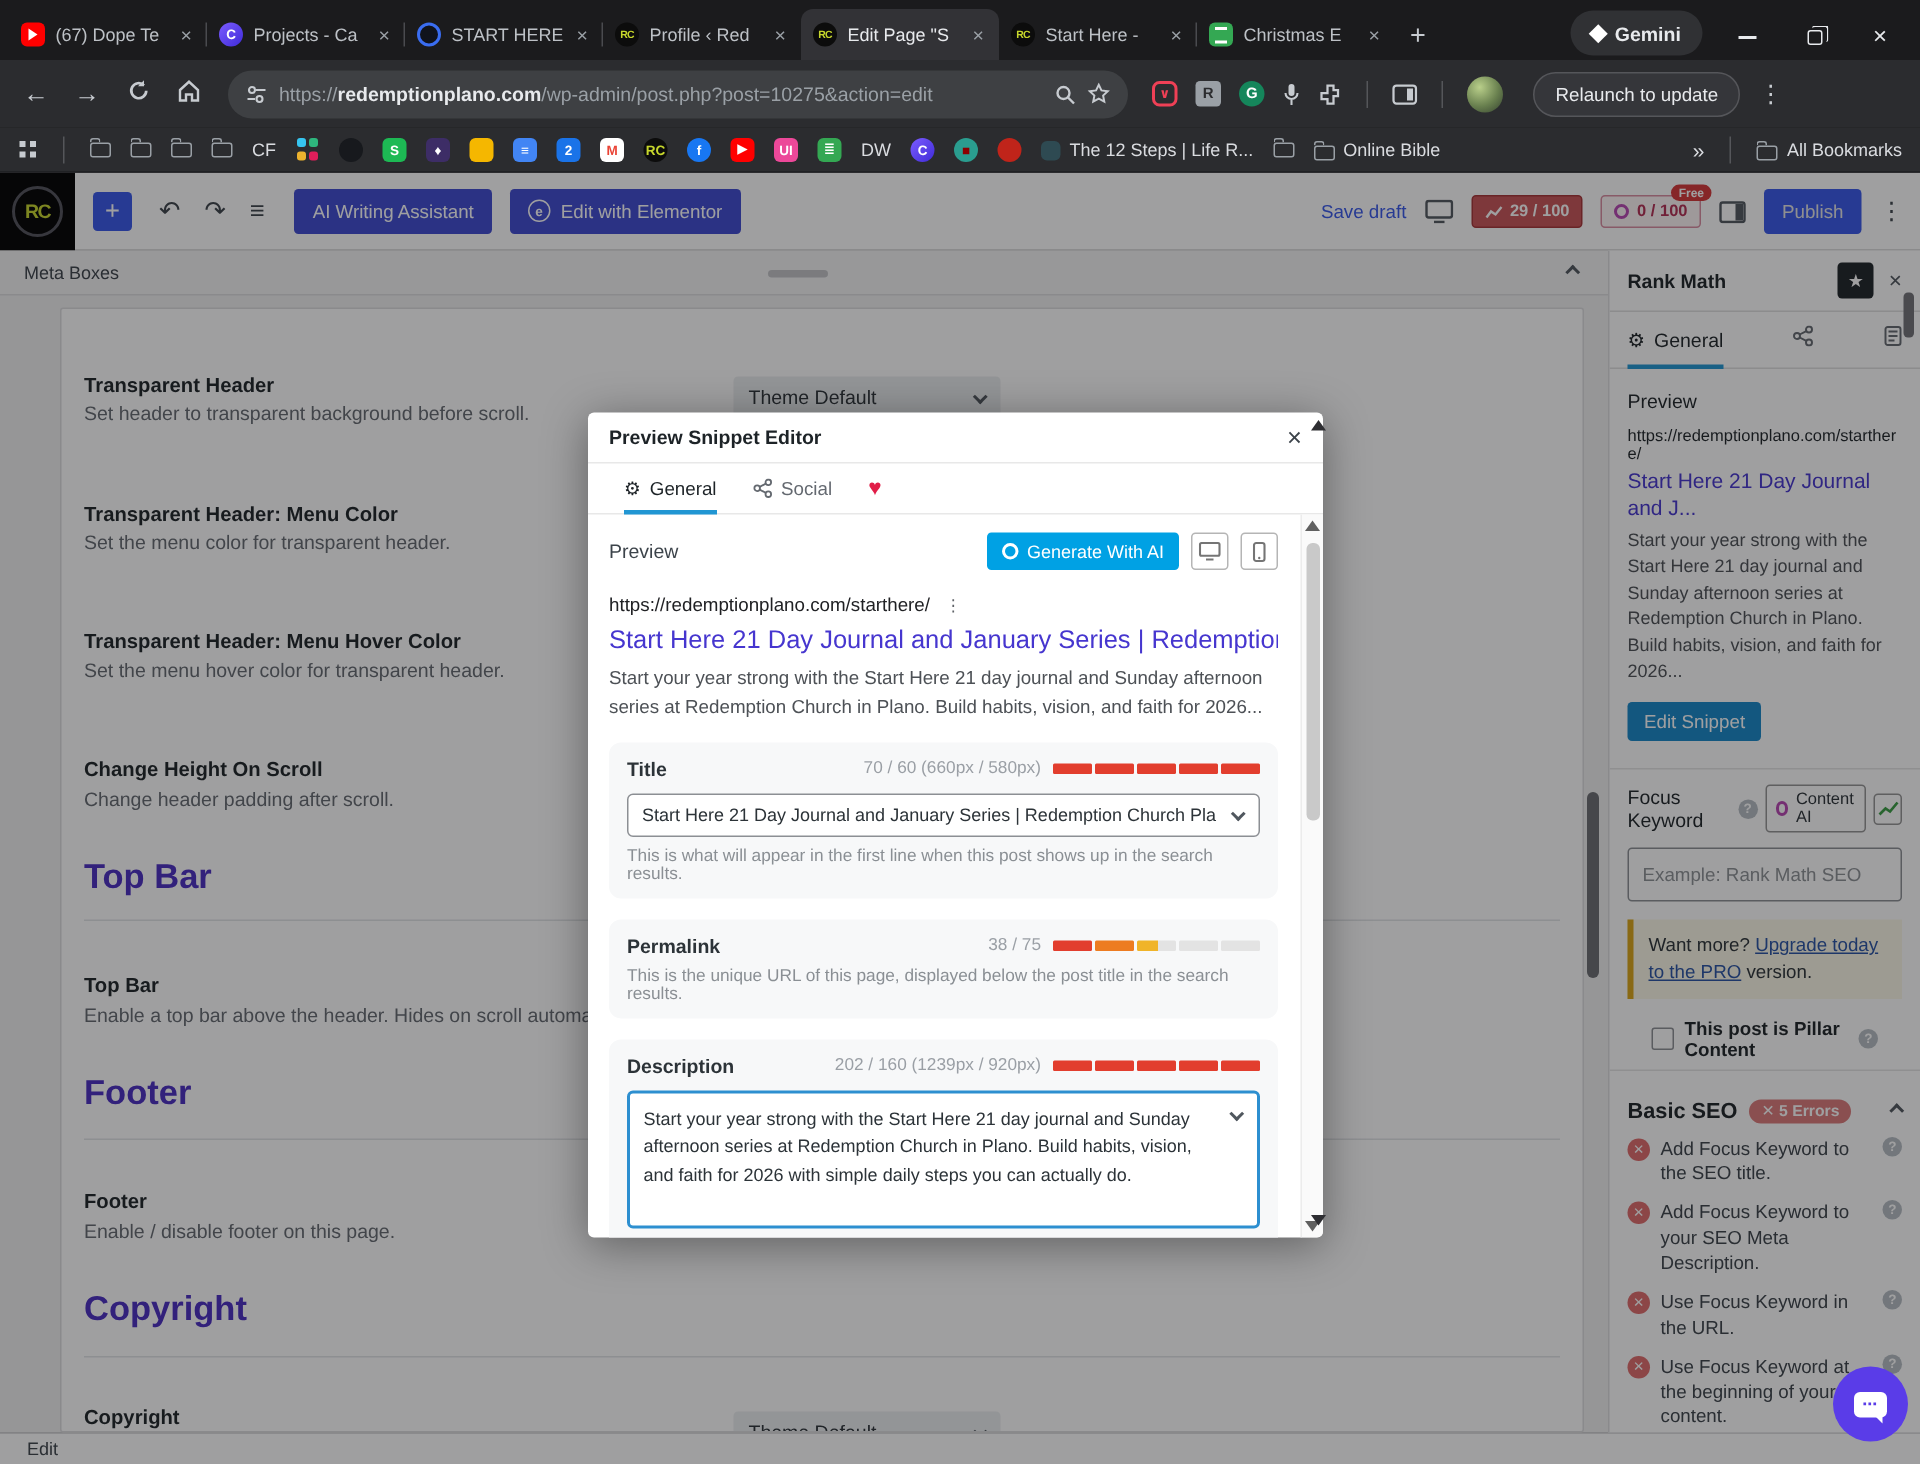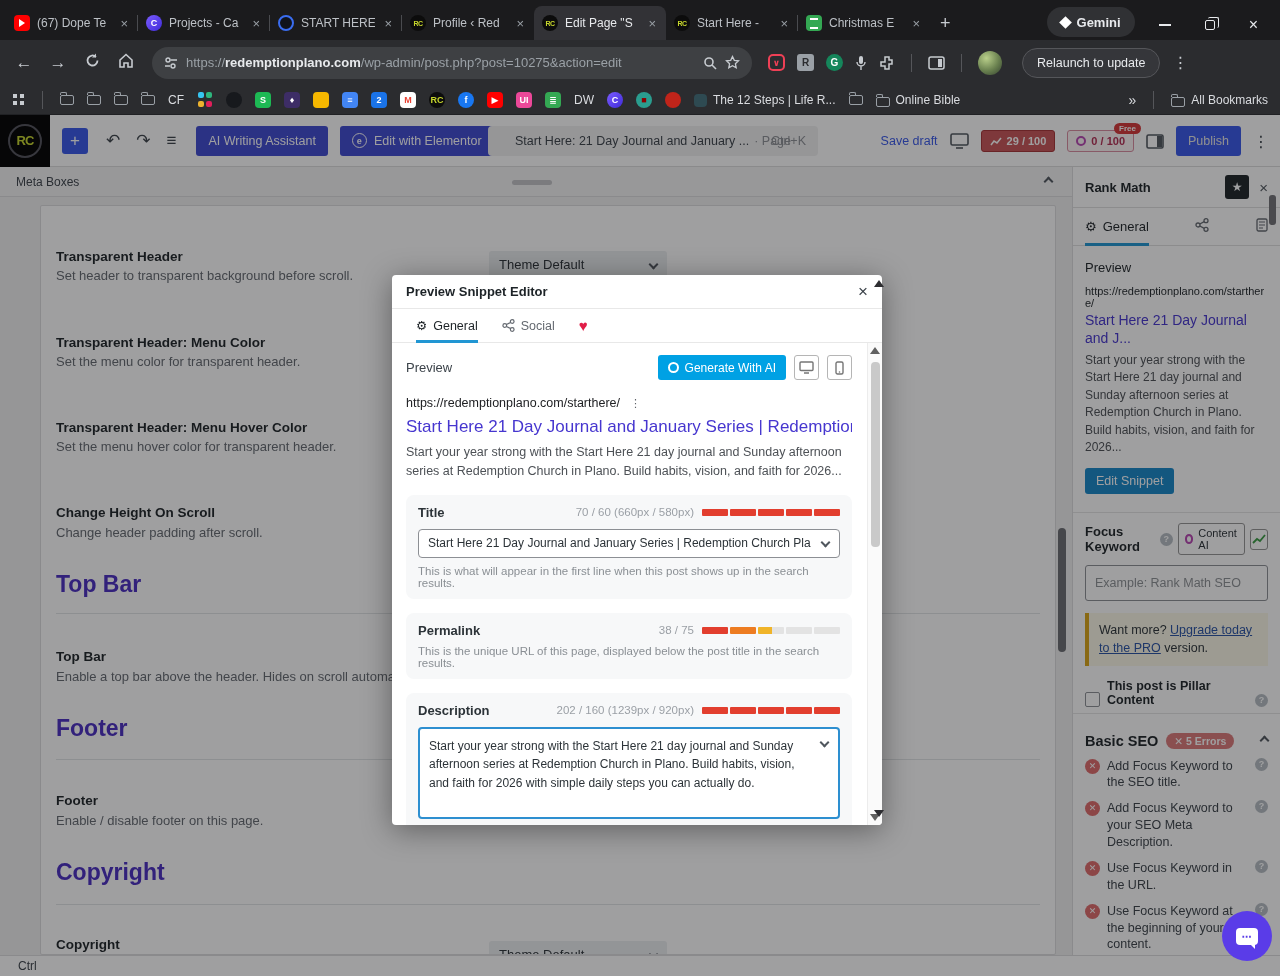--- a/index.html
+++ b/index.html
@@ -98,30 +98,30 @@
 .rm-tab-g{display:flex;align-items:center;gap:6px;font-size:13px;color:#1d2327;height:38px;border-bottom:3px solid #2196d3;padding-top:3px}
 .rm-tab-ic{margin-left:auto}
 .rm-body{padding:10px 12px;font-size:12.5px;color:#3c434a}
 .rm-lbl{font-size:13px;color:#1d2327;margin:4px 0 10px}
 .rm-url{font-size:11px;color:#1d2327;margin-bottom:3px;word-break:break-all}
 .rm-serp-t{font-size:14px;color:#4636cf;margin-bottom:5px;line-height:1.25}
 .rm-serp-d{font-size:12px;color:#4d5156;line-height:1.45}
 .btn-edit-snip{display:inline-block;background:#1787c9;color:#fff;font-size:12.5px;border-radius:3px;padding:6px 11px;margin:12px 0}
 .rm-div{border-top:1px solid #e5e5e5;margin:6px -12px 10px}
 .fk-row{display:flex;align-items:center;gap:5px}
-.fk-lbl{font-size:13px;font-weight:700;color:#1d2327}
+.fk-lbl{font-size:13px;font-weight:400;color:#1d2327}
 .qmark{width:13px;height:13px;border-radius:50%;background:#b6bdc3;color:#fff;font-size:9px;line-height:13px;text-align:center;font-weight:700;flex:none}
 .btn-cai{margin-left:auto;display:flex;align-items:center;gap:5px;border:1px solid #949494;border-radius:3px;font-size:11px;color:#2c3338;padding:3px 6px;background:#fff}
 .cai-ring{width:10px;height:10px;border:2px solid #b846b2;border-radius:50%}
 .btn-trend{width:24px;height:21px;border:1px solid #949494;border-radius:3px;display:flex;align-items:center;justify-content:center;background:#fff}
 .fk-input{width:100%;height:36px;border:1px solid #8c8f94;border-radius:3px;margin-top:10px;font-size:12.5px;padding:0 9px;color:#737373}
 .fk-input::placeholder{color:#8d9195}
 .upsell{margin-top:12px;background:#fcf9e8;border-left:4px solid #dba617;padding:8px 10px;font-size:12.5px;line-height:1.45;color:#2c3338}
 .upsell a{color:#2952a3;font-weight:400}
-.pillar{display:flex;align-items:flex-end;gap:7px;margin:13px 0 4px}
+.pillar{display:flex;align-items:center;gap:7px;margin:13px 16px 4px}
 .pillar .box{width:15px;height:15px;border:1px solid #8c8f94;border-radius:2px;background:#fff;flex:none}
 .pillar b{font-size:12.5px;color:#1d2327}
 .rm-sec{display:flex;align-items:center;gap:8px;padding:9px 0}
 .rm-sec b{font-size:14.5px;color:#1d2327;font-weight:700}
 .badge-err{background:#dc7b7b;color:#fff;border-radius:10px;font-size:10.5px;font-weight:700;padding:2px 8px;white-space:nowrap}
 .rm-sec .chev{margin-left:auto}
 .check{display:flex;gap:7px;margin-bottom:9px;align-items:flex-start}
 .check .txt{flex:1;font-size:12.5px;line-height:1.35;color:#3c434a}
 .err-ic{width:15px;height:15px;border-radius:50%;background:#e06b6b;color:#fff;font-size:9px;line-height:15px;text-align:center;flex:none;margin-top:1px}
 
@@ -339,25 +339,20 @@
       </div>
     <span class="btn-add">+</span>
     <span class="tool-ic">↶</span>
     <span class="tool-ic">↷</span>
     <span class="tool-ic">≡</span>
     <span class="btn-indigo">AI Writing Assistant</span>
     <span class="btn-indigo">
         <span class="el-ic">e</span>
         <span>Edit with Elementor</span>
       </span>
-    <div class="cmdbox">
-      <span>Start Here: 21 Day Journal and January ...</span>
-      <span class="cmd-suffix">· Page</span>
-      <span class="cmd-k">Ctrl+K</span>
-    </div>
     <div class="tb-right">
       <span class="save-draft">Save draft</span>
       <svg width="19" height="16" viewBox="0 0 19 16">
           <rect x="1" y="1" width="17" height="11" rx="1.5" fill="none" stroke="#50575e" stroke-width="1.6"></rect>
           <path d="M6 15h7" stroke="#50575e" stroke-width="1.6"></path>
         </svg>
       <span class="badge-seo">
           <svg width="12" height="9" viewBox="0 0 12 9">
             <polyline points="1,8 4,4 7,6 11,1" fill="none" stroke="#fff" stroke-width="1.6"></polyline>
           </svg>
@@ -413,21 +408,21 @@
     <div class="mb-h" style="top:653px">Copyright</div>
     <div class="mb-div" style="top:698px"></div>
     <div class="mb-title" style="top:731px">Copyright</div>
     <div class="wp-select" style="top:735px">
         <span>Theme Default</span>
         <span class="chev"></span>
       </div>
   </div>
 
   <div class="wp-footer">
-      <span>Ctrl</span>
+      <span>Edit</span>
     </div>
 
   <div class="rm-sidebar">
     <div class="rm-head">
       <span class="rm-title">Rank Math</span>
       <span class="star-btn">★</span>
       <span class="rm-x">×</span>
     </div>
     <div class="rm-tabs">
       <span class="rm-tab-g">

